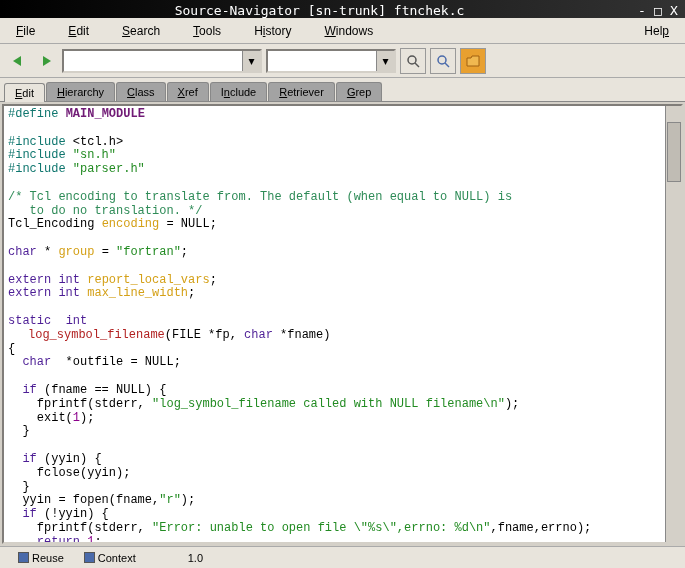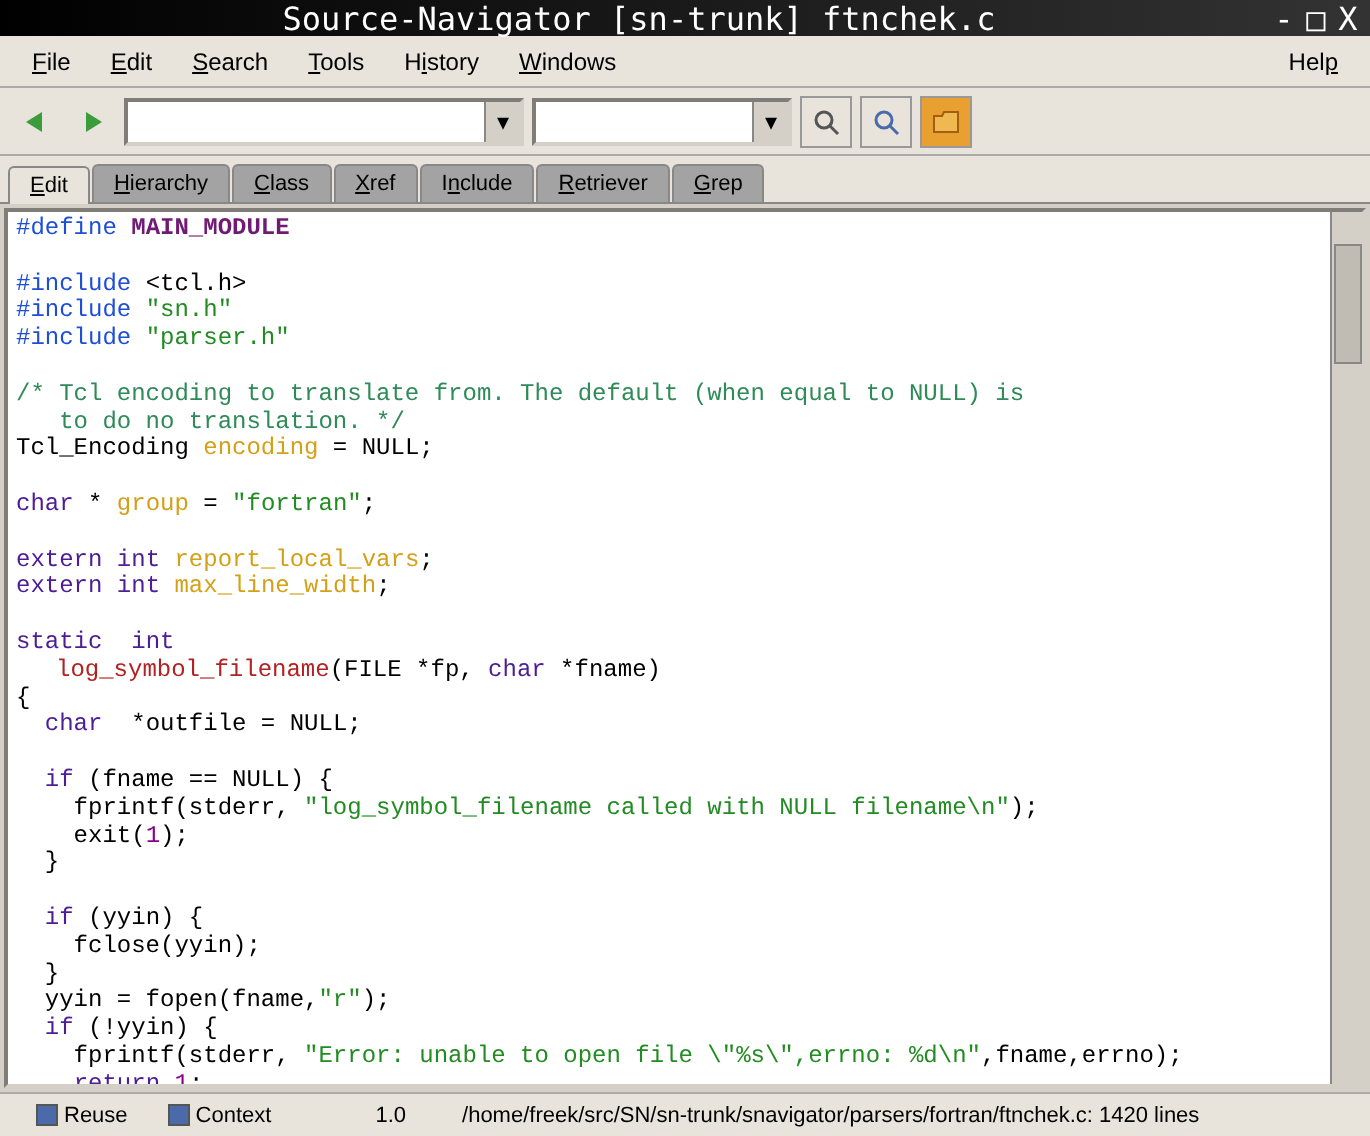--- a/index.html
+++ b/index.html
@@ -1,21 +1,21 @@
 <!DOCTYPE html>
 <html><head>
 <meta charset="utf-8">
 <style>
 * { box-sizing: border-box; margin: 0; padding: 0; }
 body { font-family: sans-serif; font-size: 12px; background: #d4d0c8; width: 685px; height: 568px; overflow: hidden; }
-.titlebar { background: linear-gradient(90deg, #000, #333); color: #fff; height: 18px; display: flex; align-items: center; padding: 0 4px; font-size: 16px; }
+.titlebar { background: linear-gradient(90deg, #000, #333); color: #fff; height: 18px; display: flex; align-items: flex-end; padding: 0 4px; font-size: 13px; }
 .titlebar-text { flex: 1; text-align: center; font-family: monospace; }
 .titlebar-btns { display: flex; gap: 2px; font-family: monospace; }
 .titlebar-btn { width: 14px; text-align: center; cursor: pointer; }
-.menubar { background: #e8e4dc; height: 26px; display: flex; align-items: center; padding: 0 8px; gap: 4px; border-bottom: 1px solid #aaa; }
+.menubar { background: #e8e4dc; height: 26px; display: flex; align-items: center; padding: 0 8px; gap: 17px; border-bottom: 1px solid #aaa; }
 .menu-item { padding: 3px 8px; cursor: pointer; }
 .menu-item u { text-decoration: underline; }
 .menu-spacer { flex: 1; }
 .toolbar { background: #e8e4dc; height: 34px; display: flex; align-items: center; padding: 0 6px; gap: 4px; border-bottom: 1px solid #aaa; }
 .nav-btn { width: 24px; height: 24px; display: flex; align-items: center; justify-content: center; cursor: pointer; }
 .combo { position: relative; height: 24px; background: #fff; border: 2px inset #d4d0c8; display: flex; align-items: center; }
 .combo-1 { width: 200px; }
 .combo-2 { width: 130px; }
 .combo-arrow { position: absolute; right: 0; top: 0; width: 18px; height: 100%; background: #d4d0c8; border-left: 1px solid #888; display: flex; align-items: center; justify-content: center; cursor: pointer; }
 .tool-btn { width: 26px; height: 26px; border: 1px solid #999; background: #e8e4dc; display: flex; align-items: center; justify-content: center; cursor: pointer; }
@@ -24,21 +24,21 @@
 .tab.active { background: #e8e4dc; position: relative; top: 1px; }
 .editor-wrap { position: relative; background: #fff; border: 2px inset #d4d0c8; margin: 2px; height: 440px; overflow: hidden; }
 .editor { font-family: 'Courier New', monospace; font-size: 12px; padding: 2px 4px; white-space: pre; line-height: 1.15; }
 .scrollbar-v { position: absolute; right: 0; top: 0; width: 16px; height: 100%; background: #d4d0c8; border-left: 1px solid #888; }
 .scroll-thumb { position: absolute; top: 16px; width: 14px; left: 1px; height: 60px; background: #c0bcb4; border: 1px solid #888; }
 .statusbar { background: #e8e4dc; height: 22px; display: flex; align-items: center; padding: 0 6px; gap: 8px; border-top: 1px solid #aaa; font-size: 11px; }
 .status-chk { display: flex; align-items: center; gap: 3px; padding-left: 12px; }
 .chk { width: 11px; height: 11px; border: 1px solid #555; background: #fff; display: inline-block; }
 .chk.on { background: #4a6aaa; }
 .status-path { flex: 1; padding-left: 20px; }
-.kw-preproc { color: #1d4ed8; }
+.kw-preproc { color: #0f766e; }
 .kw-define { color: #701a75; font-weight: bold; }
 .kw-string { color: #228b22; }
 .kw-comment { color: #2e8b57; }
 .kw-type { color: #4c1d95; }
 .kw-ident { color: #d4a017; }
 .kw-func { color: #b22222; margin-left: 20px; }
 .kw-num { color: #8b008b; }
 </style>
 </head>
 <body>
@@ -150,14 +150,13 @@
 <div class="statusbar">
   <span class="status-chk">
       <span class="chk on"></span>
       <span>Reuse</span>
     </span>
   <span class="status-chk">
       <span class="chk on"></span>
       <span>Context</span>
     </span>
   <span style="margin-left:44px">1.0</span>
-  <span class="status-path">/home/freek/src/SN/sn-trunk/snavigator/parsers/fortran/ftnchek.c: 1420 lines</span>
 </div>
 
 </body></html>

